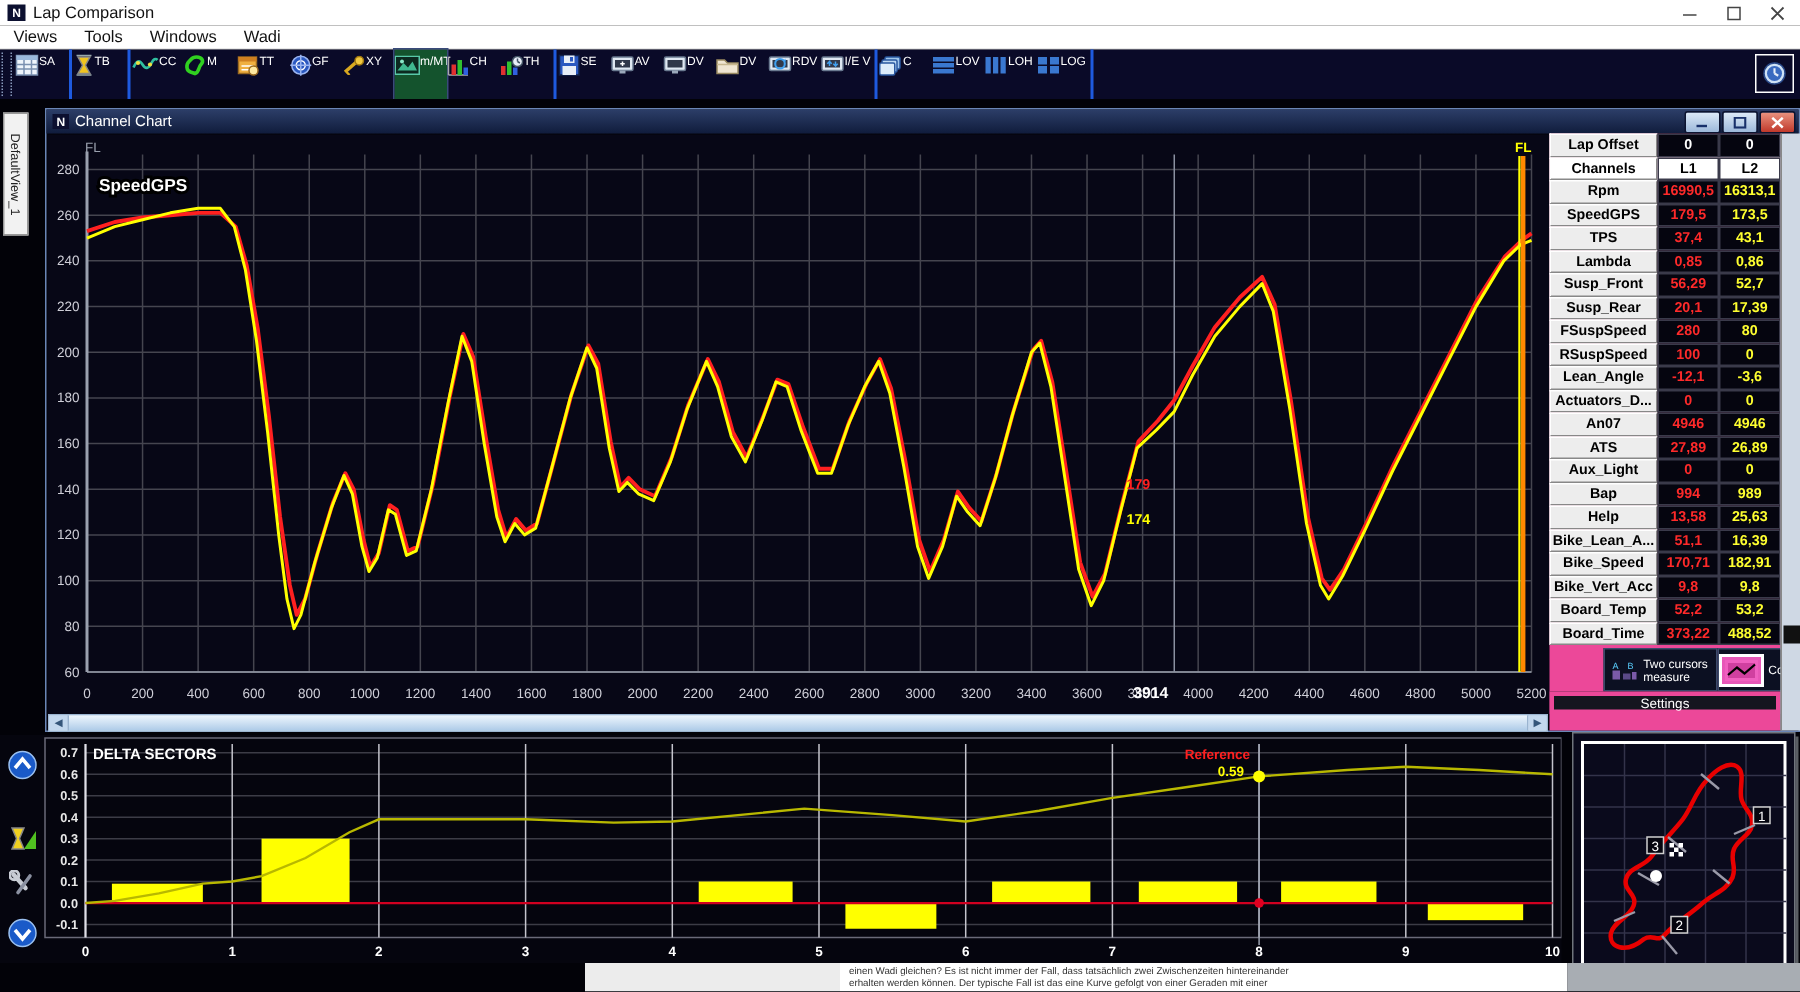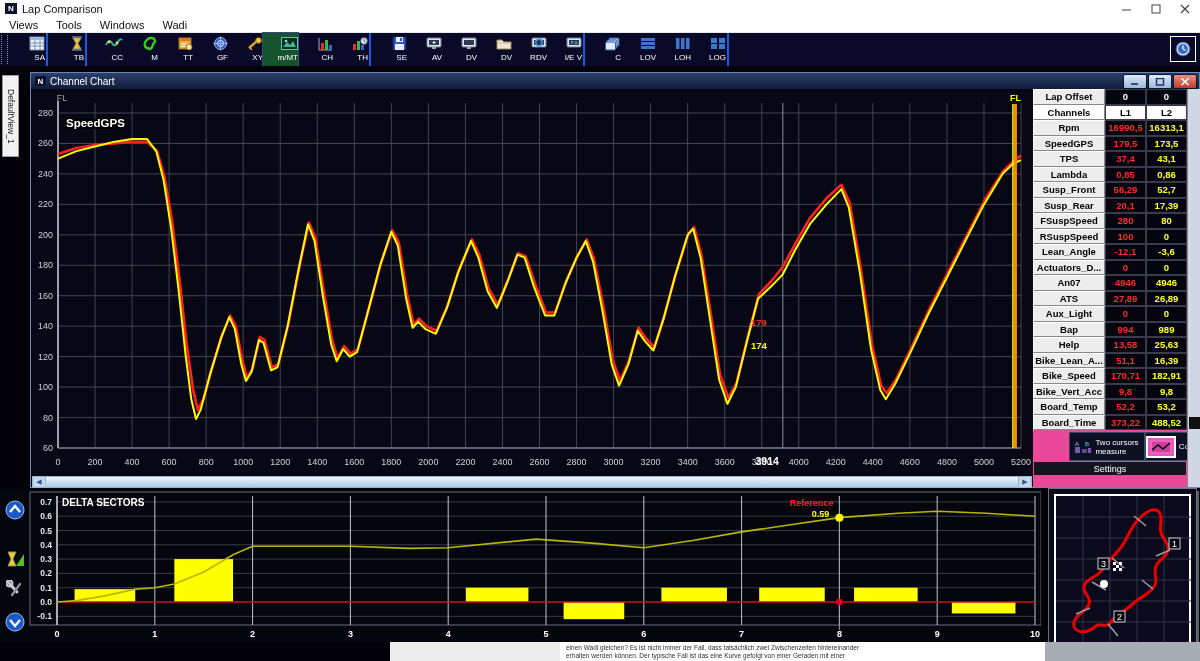--- a/index.html
+++ b/index.html
@@ -13,21 +13,21 @@
   .app-logo{width:12px;height:11px;background:#0c1030;color:#fff;font-size:8px;font-weight:bold;
             display:inline-flex;align-items:center;justify-content:center;margin:0 5px 0 5px;}
   .wctrl{position:absolute;top:0;height:17px;width:30px;display:flex;align-items:center;justify-content:center;color:#444;}
   .menubar{position:absolute;left:0;top:17px;width:1200px;height:16px;background:#ffffff;
            display:flex;align-items:center;font-size:11px;color:#111;border-bottom:1px solid #e8e8e8;box-sizing:border-box;}
   .menubar span{padding:0 9px;}
   .toolbar{position:absolute;left:0;top:33px;width:1200px;height:33px;background:#0a0a28;
            display:flex;align-items:stretch;}
   .tgrip{width:5px;margin:2px 1px;border-left:1px dotted #8899bb;border-right:1px dotted #8899bb;}
   .tgroup{display:flex;align-items:stretch;border-right:2px solid #1e5adf;padding:0 1px;}
-  .tbtn{width:35px;display:flex;flex-direction:column;align-items:flex-end;justify-content:flex-start;padding-top:2px;}
+  .tbtn{width:35px;display:flex;flex-direction:row;align-items:flex-start;justify-content:flex-start;padding-top:2px;}
   .tbtn .ticon{height:17px;display:flex;align-items:center;justify-content:center;}
   .tbtn .tlabel{font-size:8px;color:#fff;margin-top:1px;}
   .tbtn.active{background:#14532d;outline:1px solid #3a4a7a;}
   .clockbtn{position:absolute;right:4px;top:36px;width:24px;height:24px;border:1px solid #fff;
             background:#0a0a28;display:flex;align-items:center;justify-content:center;}
 
   
   .workspace{position:absolute;left:0;top:66px;width:1200px;height:595px;background:#020208;}
   .vtab{position:absolute;left:2px;top:9px;width:15px;height:80px;background:#f2f2f2;border:1px solid #999;
         display:flex;align-items:center;justify-content:center;}
@@ -60,21 +60,21 @@
   .tval{width:41px;background:#05050f;border:1px solid #3a3a4a;display:flex;align-items:center;justify-content:center;
         box-sizing:border-box;font-weight:bold;overflow:hidden;}
   .tval.l1{color:#ff2a2a;} .tval.l2{color:#ffff30;} .tval.white{color:#fff;}
   .thdr{background:#fff;color:#000;font-weight:bold;}
   .vscroll{position:absolute;left:1156px;top:0;width:13px;bottom:0;background:#cfd8e4;border-left:1px solid #888;}
   .vscroll .corner{position:absolute;bottom:58px;left:1px;width:11px;height:12px;background:#111;}
   .cursorbtns{position:absolute;left:0;top:343px;width:154px;height:29px;display:flex;margin-left:36px;}
   .cbtn{flex:1;background:#0c1022;border:1px solid #3a4a6a;color:#fff;font-size:8px;
         display:flex;align-items:center;justify-content:center;gap:3px;box-sizing:border-box;}
   .hl-ic{width:26px;height:18px;background:#e857b8;border:2px solid #fff;display:flex;align-items:center;justify-content:center;}
-  .settingsbtn{position:absolute;left:0;top:372px;width:154px;height:15px;background:#15151f;border:1px solid #ec4899;
+  .settingsbtn{position:absolute;left:0;top:372px;width:154px;height:15px;background:#15151f;border:3px solid #ec4899;
         box-sizing:border-box;color:#fff;font-size:9px;display:flex;align-items:center;justify-content:center;}
 
   
   .deltawin{position:absolute;left:0;top:424px;width:1041px;height:152px;background:#05050e;}
   .dtool{position:absolute;left:3px;width:23px;height:23px;display:flex;align-items:center;justify-content:center;}
   #delta-svg{position:absolute;left:0;top:0;}
 
   
   .mapwin{position:absolute;left:1048px;top:422px;width:149px;height:164px;background:#0a0a1c;
           border:1px solid #70757c;box-shadow:2px 3px 0 #5a5e63;box-sizing:border-box;}

